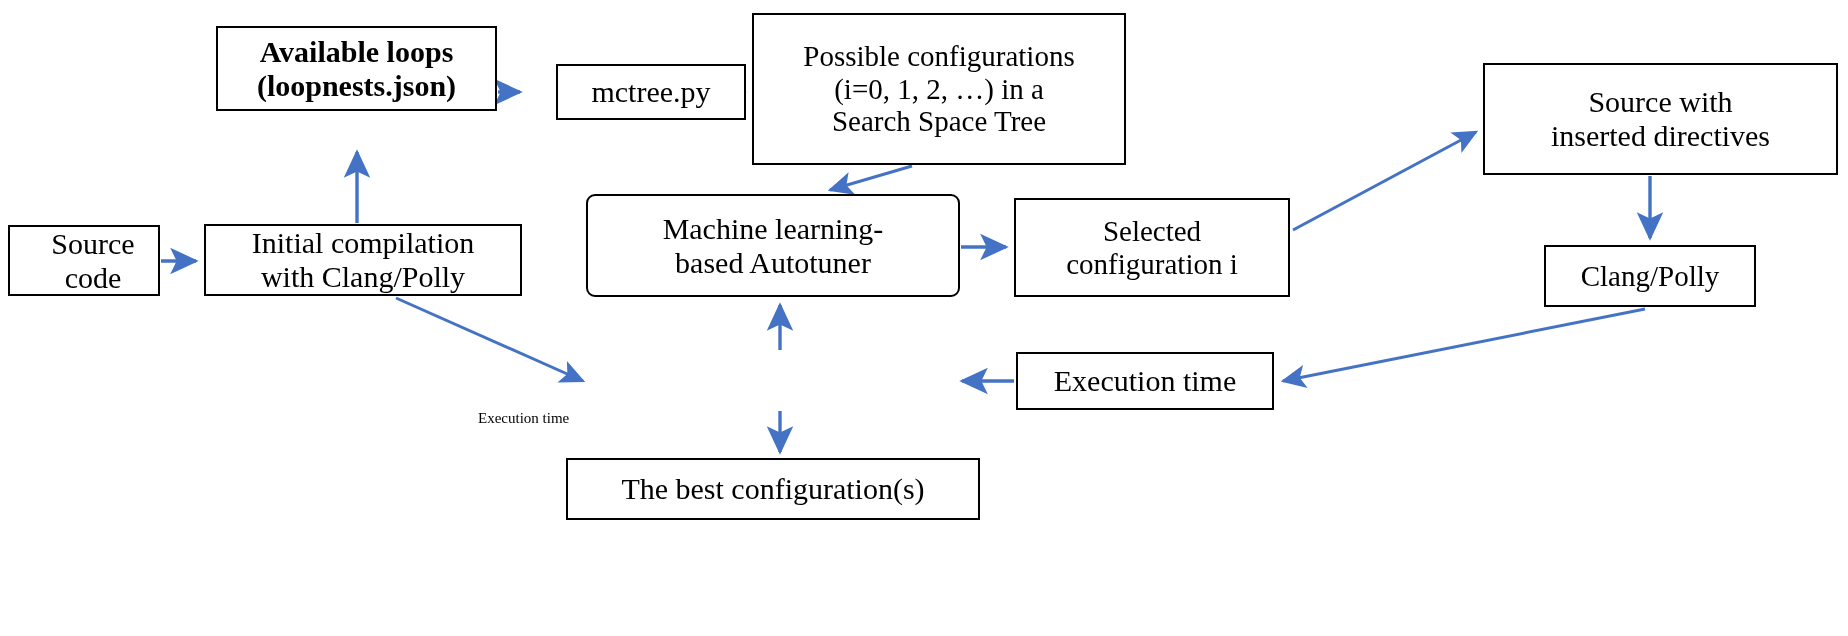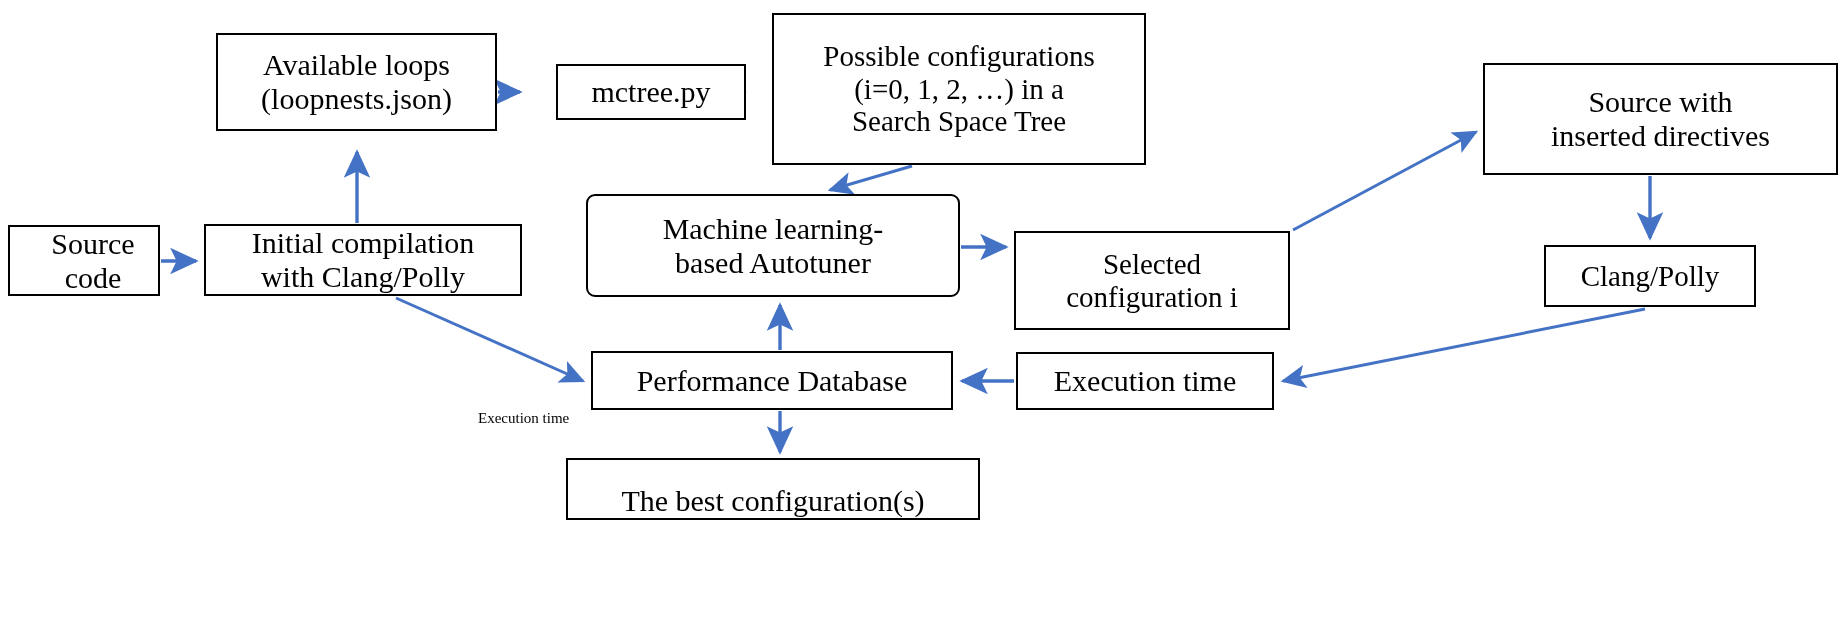--- a/index.html
+++ b/index.html
@@ -47,30 +47,30 @@
     top: 0;
     width: 1848px;
     height: 636px;
     z-index: 2;
     overflow: visible;
   }
 
   
   .n-source-code            { left: 8px;    top: 225px; width: 152px; height: 71px;  font-size: 30px; padding-left: 24px; }
   .n-initial-compilation    { left: 204px;  top: 224px; width: 318px; height: 72px;  font-size: 30px; }
-  .n-available-loops        { left: 216px;  top: 33px;  width: 281px; height: 98px; font-size: 30px; }
+  .n-available-loops        { left: 216px;  top: 26px;  width: 281px; height: 85px; font-size: 30px; font-weight: bold; }
   .n-mctree                 { left: 528px;  top: 64px;  width: 190px; height: 56px;  font-size: 30px; margin-left: 28px; }
-  .n-possible-configs       { left: 752px;  top: 13px;  width: 374px; height: 152px; font-size: 29px; margin-left: 20px; }
+  .n-possible-configs       { left: 752px;  top: 13px;  width: 374px; height: 152px; font-size: 29px; }
   .n-autotuner              { left: 586px;  top: 194px; width: 374px; height: 103px; font-size: 30px; border-radius: 9px; }
-  .n-selected-config        { left: 1014px; top: 198px; width: 276px; height: 99px;  font-size: 29px; margin-top: 33px; }
+  .n-selected-config        { left: 1014px; top: 198px; width: 276px; height: 99px;  font-size: 29px; }
   .n-source-directives      { left: 1483px; top: 63px;  width: 355px; height: 112px; font-size: 30px; }
   .n-clang-polly            { left: 1544px; top: 245px; width: 212px; height: 62px;  font-size: 29px; }
   .n-performance-db         { left: 591px;  top: 351px; width: 362px; height: 59px;  font-size: 30px; }
   .n-execution-time-node    { left: 1016px; top: 352px; width: 258px; height: 58px;  font-size: 30px; }
-  .n-best-config            { left: 566px;  top: 458px; width: 414px; height: 62px;  font-size: 30px; align-items: flex-end; }
+  .n-best-config            { left: 566px;  top: 458px; width: 414px; height: 62px;  font-size: 30px; }
 
   .lbl-execution-time       { left: 478px;  top: 410px; font-size: 15px; }
 </style>
 </head>
 <body>
 
 <div id="canvas">
 
   <svg class="arrows" viewBox="0 0 1848 636" xmlns="http://www.w3.org/2000/svg">
     <defs>
@@ -169,23 +169,20 @@
 
   <div class="node n-source-directives">
     <span>Source with
 inserted directives</span>
   </div>
 
   <div class="node n-clang-polly">
     <span>Clang/Polly</span>
   </div>
 
-  <div class="node n-performance-db">
-    <span>Performance Database</span>
-  </div>
 
   <div class="node n-execution-time-node">
     <span>Execution time</span>
   </div>
 
   <div class="node n-best-config">
     <span>The best configuration(s)</span>
   </div>
 
   <div class="edge-label lbl-execution-time">Execution time</div>

